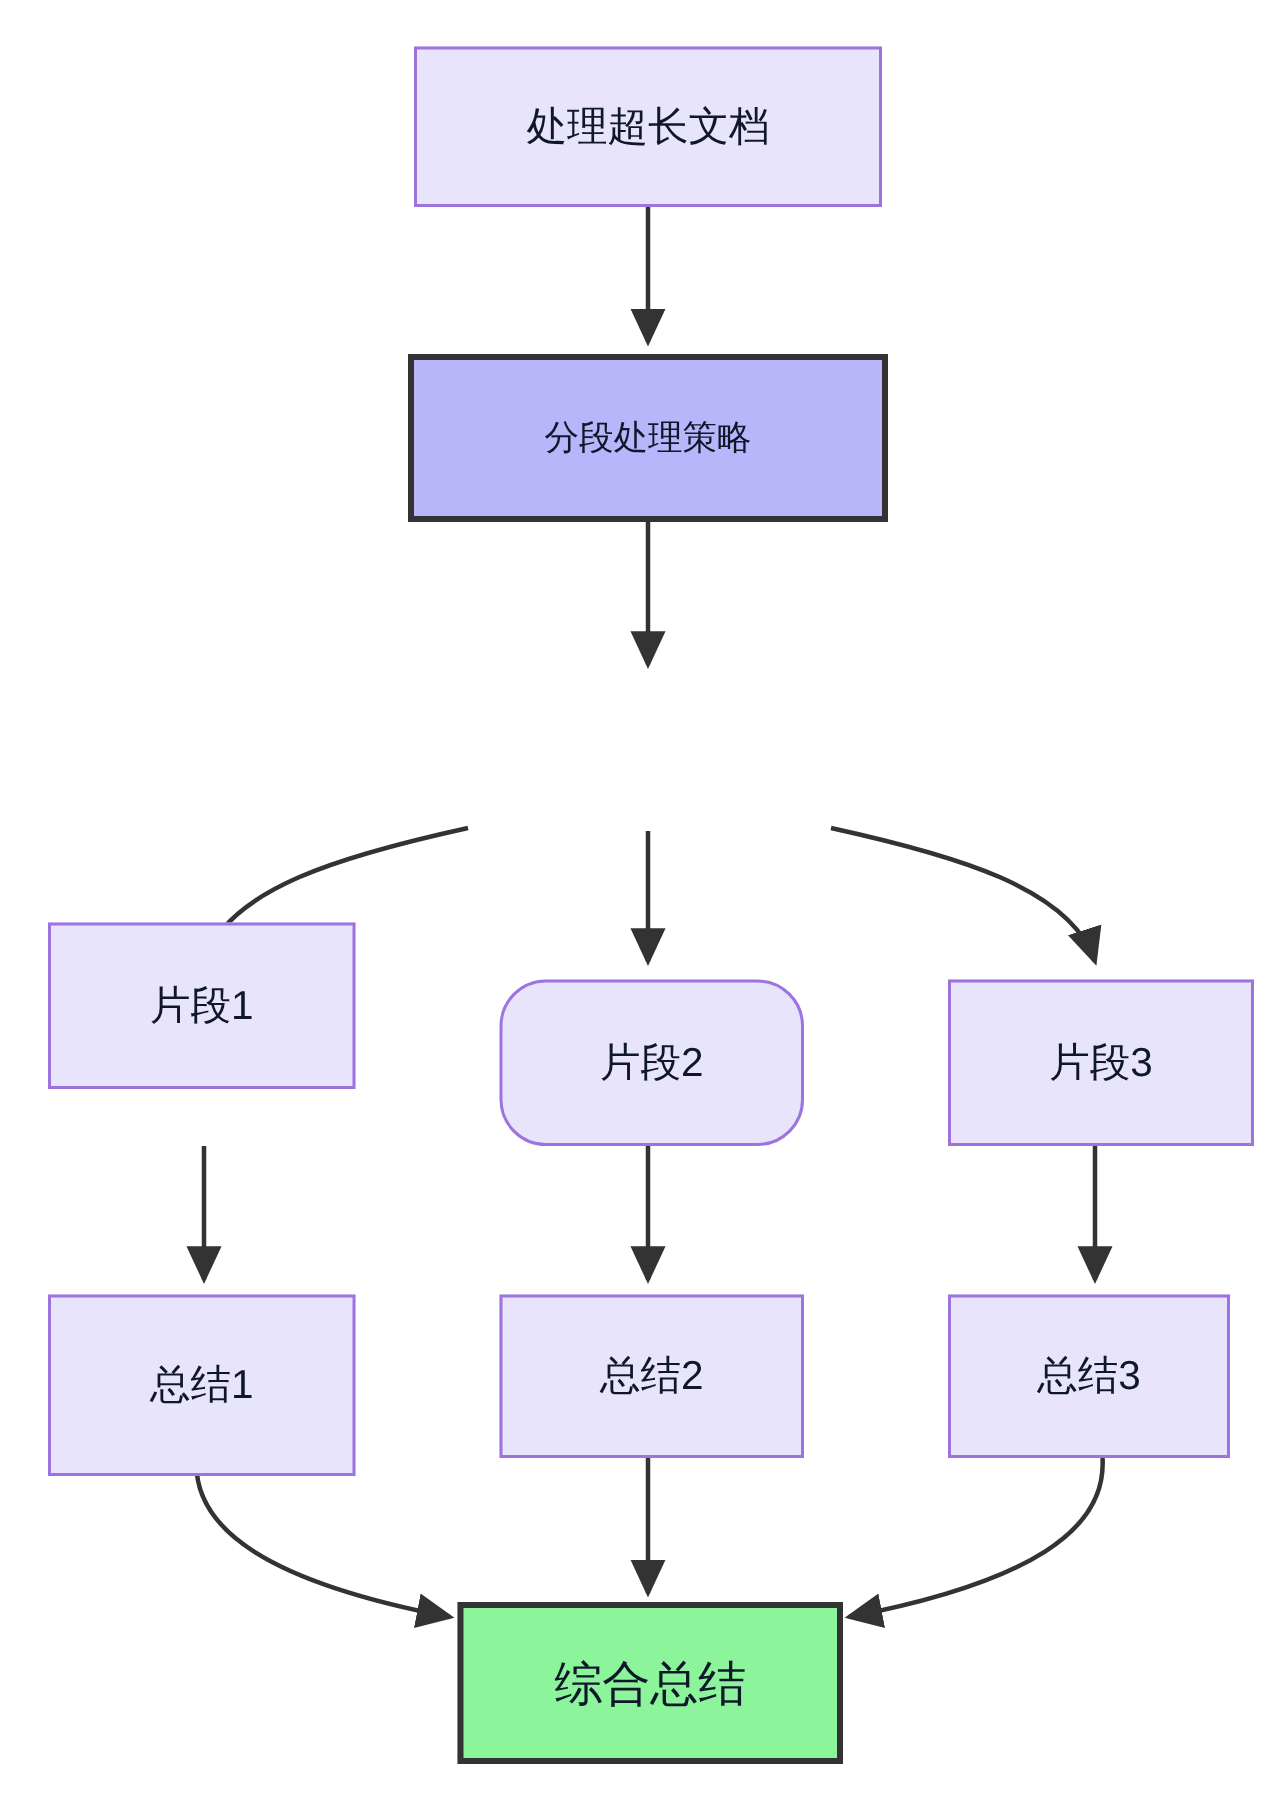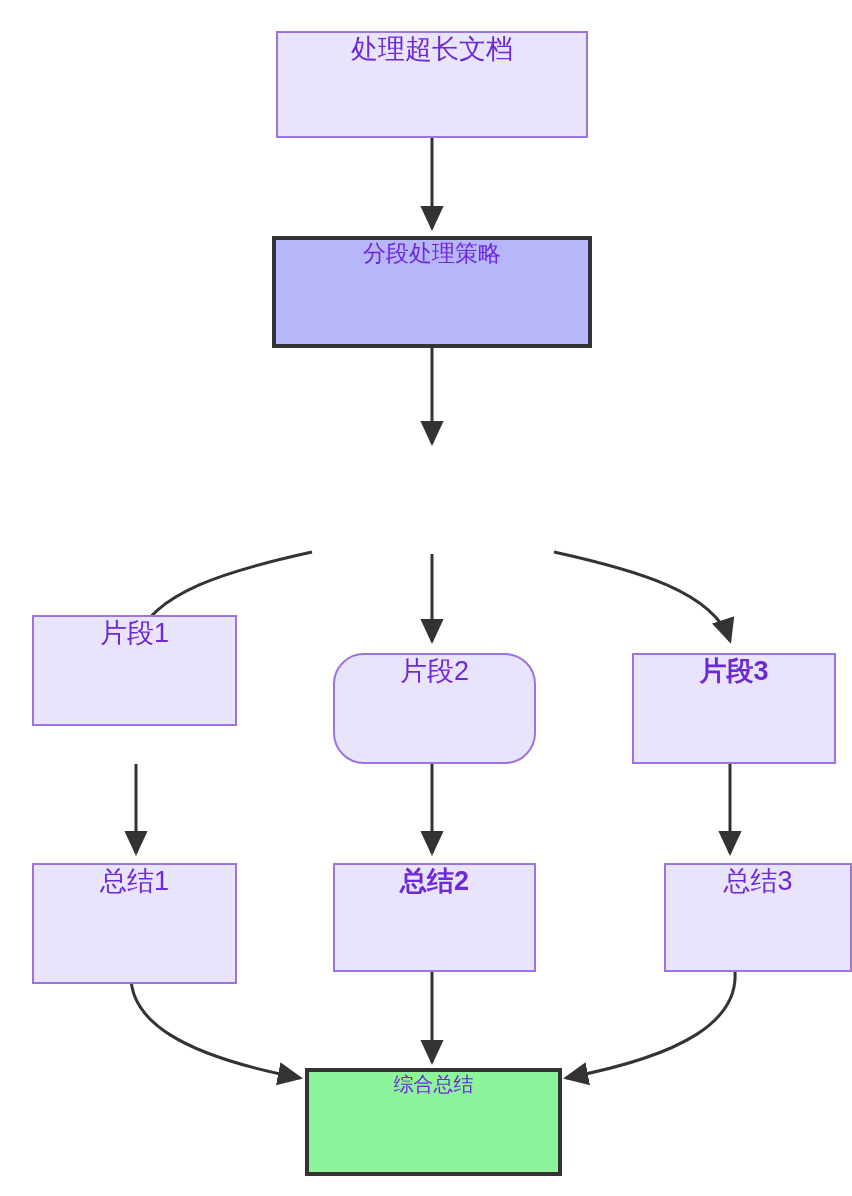--- a/index.html
+++ b/index.html
@@ -22,41 +22,41 @@
     left: 0;
     top: 0;
     width: 852px;
     height: 1196px;
     pointer-events: none;
   }
   .node {
     position: absolute;
     box-sizing: border-box;
     display: flex;
-    align-items: flex-start;
+    align-items: center;
     justify-content: center;
     text-align: center;
-    color: #6d28d9;
+    color: #0f172a;
     line-height: 1.2;
     white-space: nowrap;
   }
   .node-normal {
     background: #e8e4fb;
     border: 2px solid #9d73e0;
     font-size: 27px;
   }
   .node-strategy {
     background: #b8b6fb;
     border: 4px solid #333333;
     font-size: 23px;
   }
   .node-final {
     background: #8cf49a;
     border: 4px solid #333333;
-    font-size: 20px;
+    font-size: 32px;
   }
 </style>
 </head>
 <body>
 
 <div id="diagram-canvas">
 
   <svg id="edge-layer" viewBox="0 0 852 1196" width="852" height="1196">
     <defs>
       <marker id="arrowhead" markerWidth="9" markerHeight="9" refX="7.4" refY="4.5" orient="auto" markerUnits="strokeWidth">
@@ -97,33 +97,33 @@
 
 
   <div class="node node-normal" style="left:32px; top:615px; width:205px; height:111px;">
     <span>片段1</span>
   </div>
 
   <div class="node node-normal" style="left:333px; top:653px; width:203px; height:111px;border-radius:31px;">
     <span>片段2</span>
   </div>
 
-  <div class="node node-normal" style="left:632px; top:653px; width:204px; height:111px;font-weight:bold;">
+  <div class="node node-normal" style="left:632px; top:653px; width:204px; height:111px;">
     <span>片段3</span>
   </div>
 
   <div class="node node-normal" style="left:32px; top:863px; width:205px; height:121px;">
     <span>总结1</span>
   </div>
 
-  <div class="node node-normal" style="left:333px; top:863px; width:203px; height:109px;font-weight:bold;">
+  <div class="node node-normal" style="left:333px; top:863px; width:203px; height:109px;">
     <span>总结2</span>
   </div>
 
-  <div class="node node-normal" style="left:632px; top:863px; width:188px; height:109px;margin-left:32px;">
+  <div class="node node-normal" style="left:632px; top:863px; width:188px; height:109px;">
     <span>总结3</span>
   </div>
 
   <div class="node node-final" style="left:305px; top:1068px; width:257px; height:108px;">
     <span>综合总结</span>
   </div>
 
 </div>
 
 </body></html>

